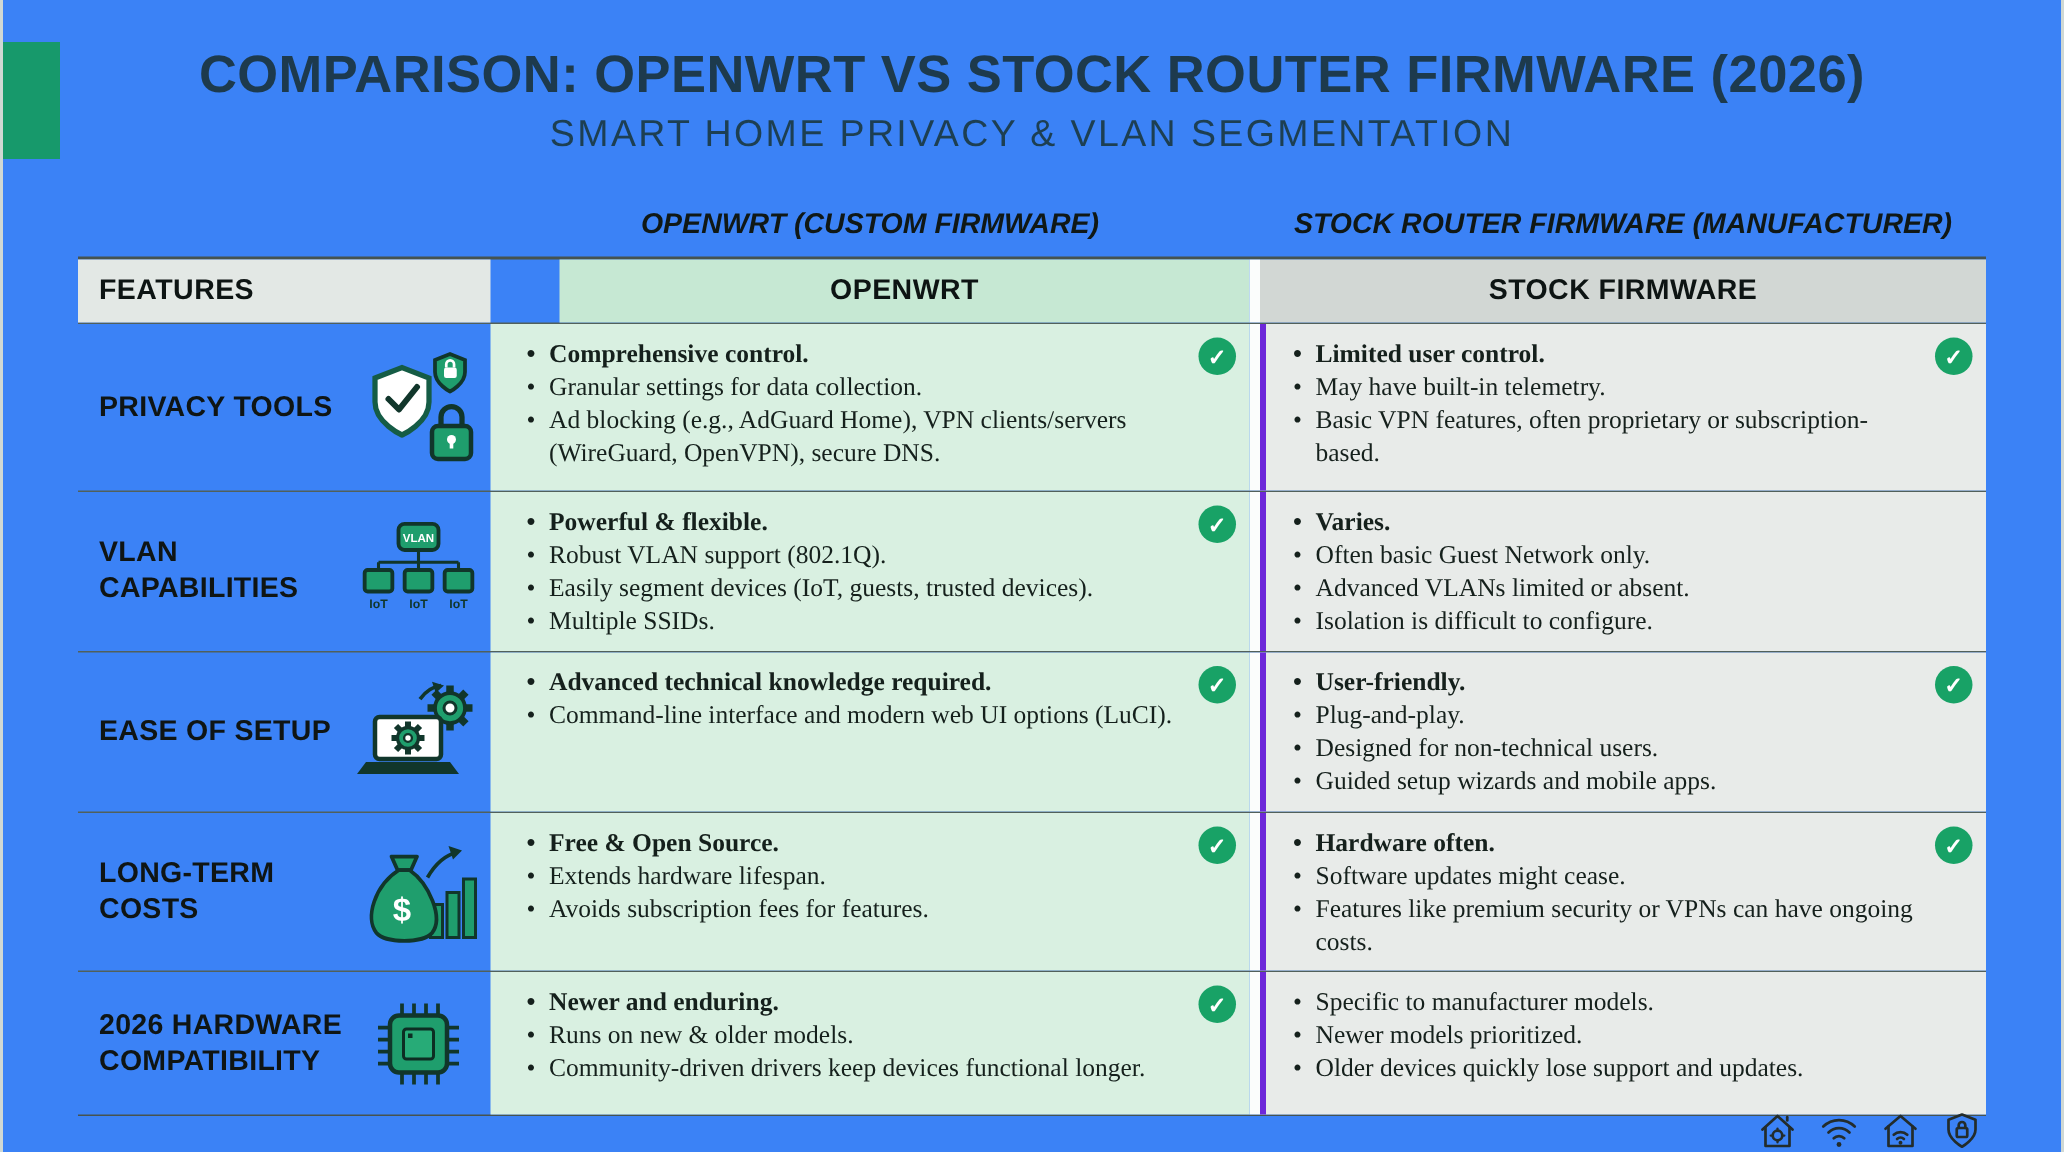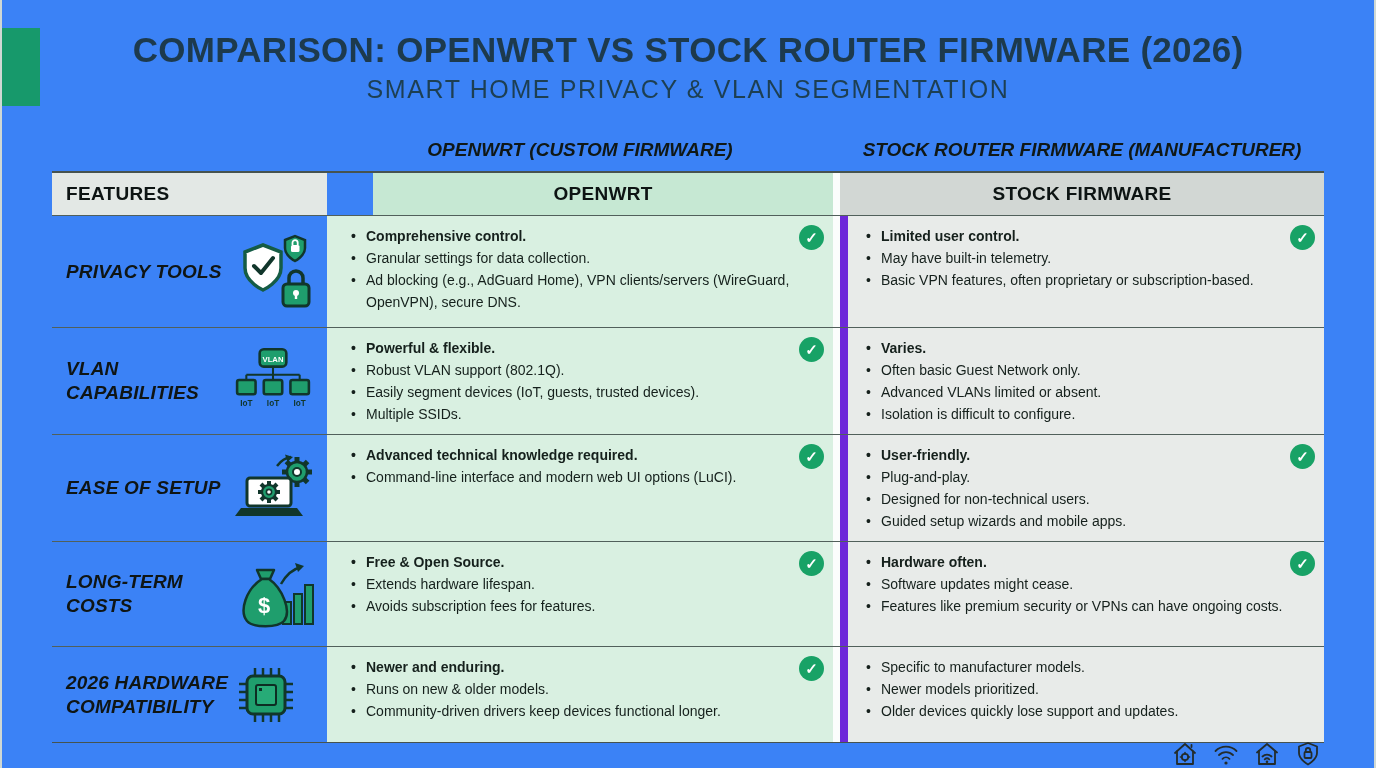--- a/index.html
+++ b/index.html
@@ -20,29 +20,29 @@
   .trow{ display:grid; grid-template-columns:275px 506px 7px 484px; border-top:1.5px solid #51605b; }
   .trow:first-child{ border-top:none; }
   .thead{ height:42px; }
   .th{ display:flex; align-items:center; font-size:19px; font-weight:bold; color:#0d1413; letter-spacing:.3px; }
   .th-features{ background:#e3e8e5; padding-left:14px; }
   .th-openwrt{ background:#c6e8d3; justify-content:center;margin-left:46px; }
   .th-stock{ background:#d2d7d4; justify-content:center; }
   .gapcell{ background:#fbfdfc; }
 
   .cell-feature{ display:flex; align-items:center; justify-content:space-between; padding:4px 2px 4px 14px; }
-  .feature-label{ width:164px; font-size:19px; line-height:1.26; font-weight:bold; color:#0f1514; letter-spacing:.2px;font-style:italic; }
-  .feature-icon{ width:92px; display:flex; align-items:center; justify-content:flex-start; flex:none; }
+  .feature-label{ width:164px; font-size:19px; line-height:1.26; font-weight:bold; color:#0f1514; letter-spacing:.2px; }
+  .feature-icon{ width:92px; display:flex; align-items:center; justify-content:center; flex:none; }
 
   .cell-openwrt{ background:#d9f0e1; position:relative; padding:9px 34px 8px 22px; }
-  .cell-stock{ background:#e8ebe9; position:relative; padding:9px 38px 8px 16px; border-left:8px solid #6d28d9; }
+  .cell-stock{ background:#e8ebe9; position:relative; padding:9px 38px 8px 16px; border-left:4px solid #6d28d9; }
   .r1{ min-height:112px; } .r2{ min-height:107px; } .r3{ min-height:107px; } .r4{ min-height:105px; } .r5{ min-height:96px; }
 
   ul.bullets{ list-style:none; }
-  ul.bullets li{ position:relative; padding-left:17px; font-size:14px; line-height:22px; color:#15201c; }
+  ul.bullets li{ position:relative; padding-left:17px; font-size:17px; line-height:22px; color:#15201c;font-family:Liberation Serif, serif; }
   ul.bullets li::before{ content:"\2022"; position:absolute; left:2px; top:0; }
   ul.bullets li.b{ font-weight:bold; }
 
   .chk{ position:absolute; top:9px; right:9px; width:25px; height:25px; border-radius:50%;
         background:#18a266; display:flex; align-items:center; justify-content:center; }
   .chk::before{ content:"\2713"; color:#ffffff; font-size:15px; font-weight:bold; }
 
   .footer-icons{ position:absolute; top:740px; right:52px; display:flex; gap:13px; }
   .footer-icons svg{ display:block; }
 </style>

